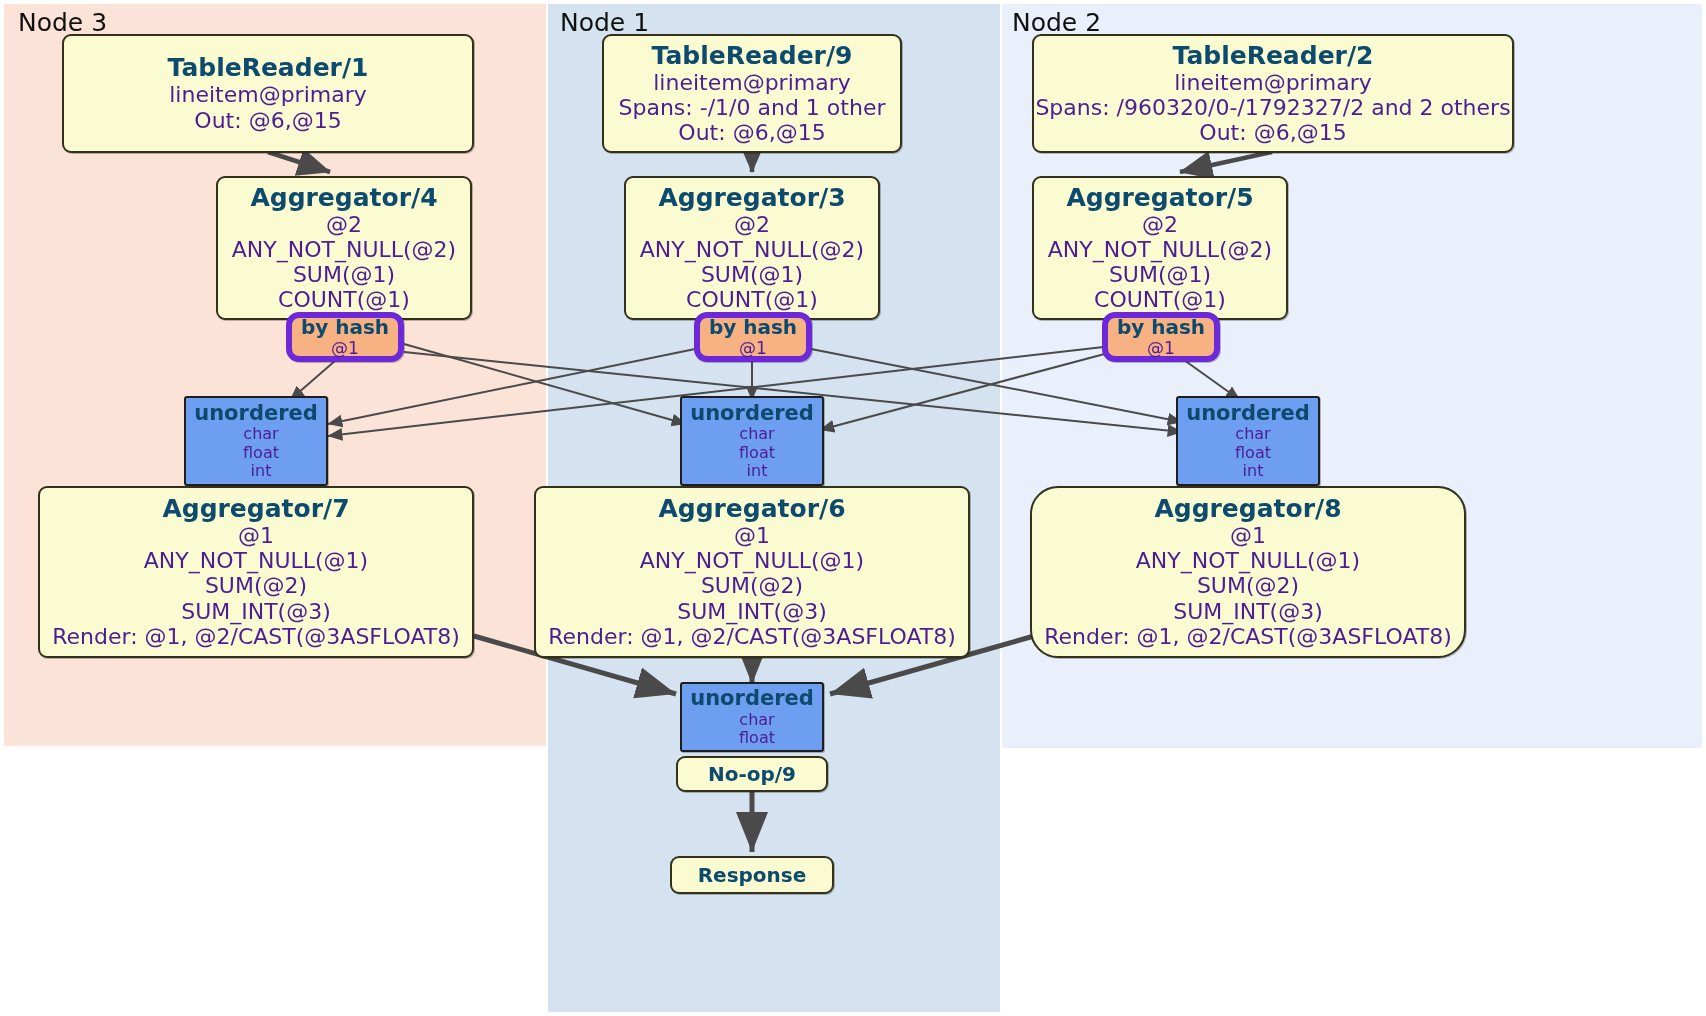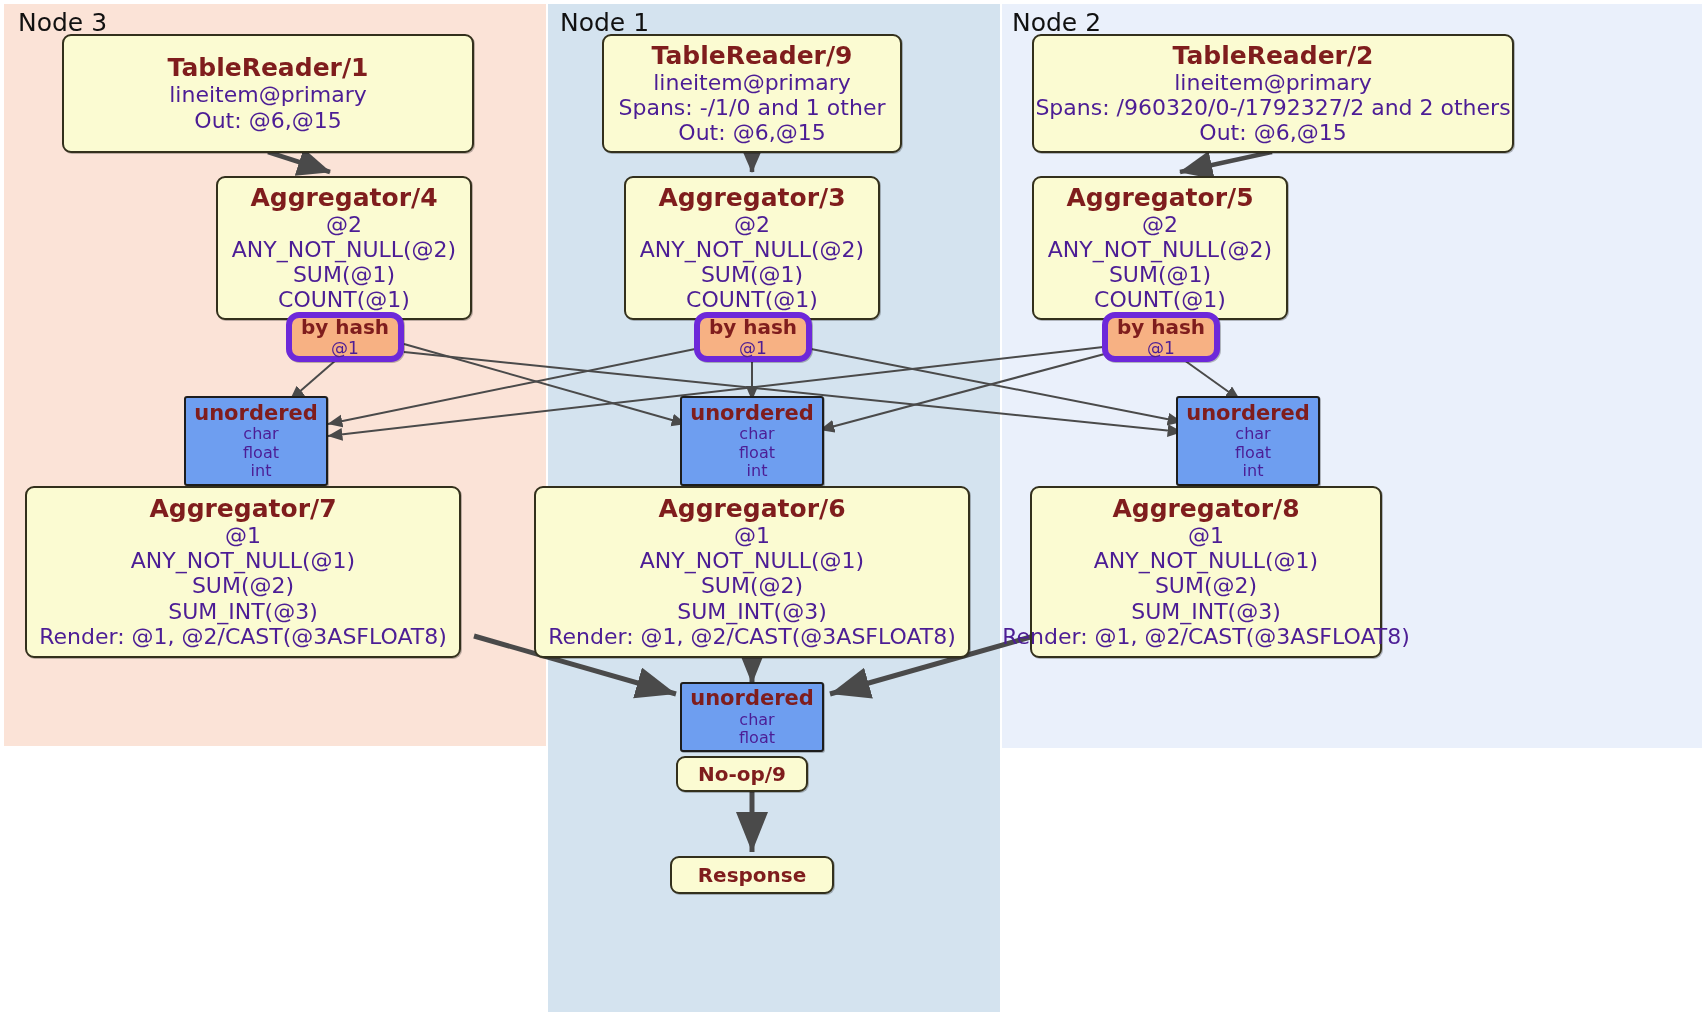--- a/index.html
+++ b/index.html
@@ -17,21 +17,21 @@
         flex-direction:column;align-items:center;justify-content:center;
         text-align:center;}
 
   .proc{background:#fbfbd2;border:2px solid #33301c;border-radius:9px;
         box-shadow:1px 1px 0 rgba(0,0,0,.25);}
   .router{background:#f7b183;border:6px solid #6d28d9;border-radius:13px;
           box-shadow:1px 1px 0 rgba(0,0,0,.25);}
   .sync{background:#6e9ef0;border:2px solid #1d1d1d;border-radius:3px;
         box-shadow:1px 1px 0 rgba(0,0,0,.25);}
 
-  .ttl{font-weight:bold;font-size:25px;line-height:1.12;color:#7f1d1d;}
+  .ttl{font-weight:bold;font-size:25px;line-height:1.12;color:#0c4a6e;}
   .ttl.sm{font-size:20px;}
   .ln{font-size:22px;line-height:1.14;color:#4c1d95;white-space:nowrap;}
   .router .ttl{font-size:20px;}
   .router .ln{font-size:17px;}
   .sync .ttl{font-size:21px;}
   .sync .ln{font-size:16px;margin-left:10px;}
 </style>
 </head>
 <body>
 
@@ -150,54 +150,54 @@
     <div class="ln">int</div>
   </div>
 
   <div class="node sync" style="left:1176px;top:396px;width:144px;height:90px;">
     <div class="ttl">unordered</div>
     <div class="ln">char</div>
     <div class="ln">float</div>
     <div class="ln">int</div>
   </div>
 
-  <div class="node proc" style="left:25px;top:486px;width:436px;height:172px;">
+  <div class="node proc" style="left:38px;top:486px;width:436px;height:172px;">
     <div class="ttl">Aggregator/7</div>
     <div class="ln">@1</div>
     <div class="ln">ANY_NOT_NULL(@1)</div>
     <div class="ln">SUM(@2)</div>
     <div class="ln">SUM_INT(@3)</div>
     <div class="ln">Render: @1, @2/CAST(@3ASFLOAT8)</div>
   </div>
 
   <div class="node proc" style="left:534px;top:486px;width:436px;height:172px;">
     <div class="ttl">Aggregator/6</div>
     <div class="ln">@1</div>
     <div class="ln">ANY_NOT_NULL(@1)</div>
     <div class="ln">SUM(@2)</div>
     <div class="ln">SUM_INT(@3)</div>
     <div class="ln">Render: @1, @2/CAST(@3ASFLOAT8)</div>
   </div>
 
-  <div class="node proc" style="left:1030px;top:486px;width:352px;height:172px;">
+  <div class="node proc" style="left:1030px;top:486px;width:436px;height:172px;border-radius:28px;">
     <div class="ttl">Aggregator/8</div>
     <div class="ln">@1</div>
     <div class="ln">ANY_NOT_NULL(@1)</div>
     <div class="ln">SUM(@2)</div>
     <div class="ln">SUM_INT(@3)</div>
     <div class="ln">Render: @1, @2/CAST(@3ASFLOAT8)</div>
   </div>
 
   <div class="node sync" style="left:680px;top:682px;width:144px;height:70px;">
     <div class="ttl">unordered</div>
     <div class="ln">char</div>
     <div class="ln">float</div>
   </div>
 
-  <div class="node proc" style="left:676px;top:756px;width:132px;height:36px;">
+  <div class="node proc" style="left:676px;top:756px;width:152px;height:36px;">
     <div class="ttl sm">No-op/9</div>
   </div>
 
   <div class="node proc" style="left:670px;top:856px;width:164px;height:38px;">
     <div class="ttl sm">Response</div>
   </div>
 
 </div>
 
 </body></html>

